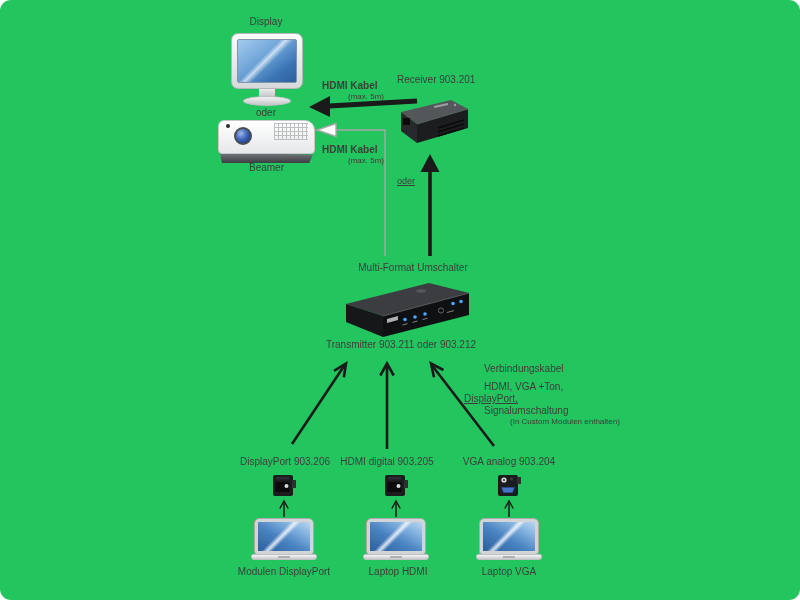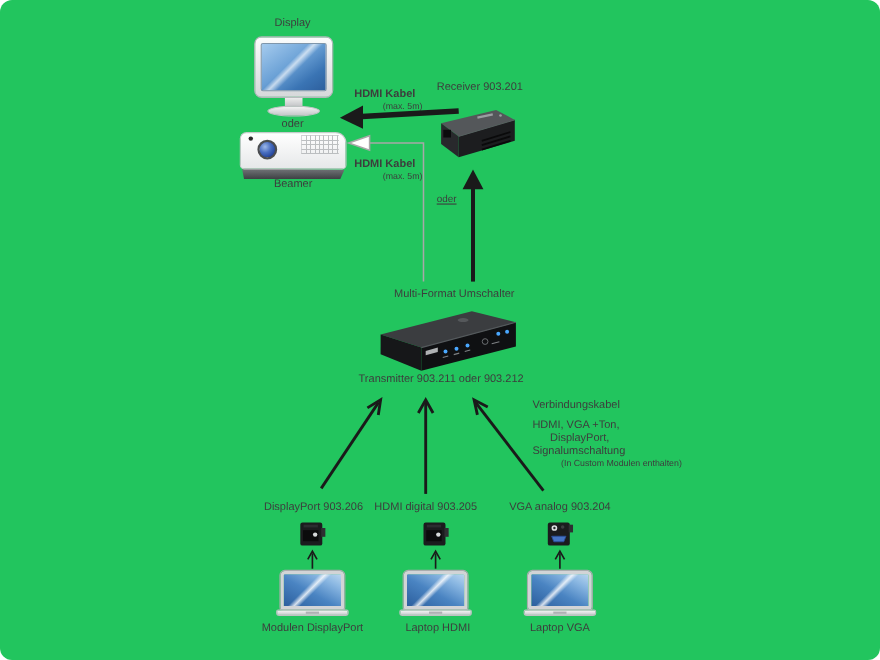--- a/index.html
+++ b/index.html
@@ -135,21 +135,21 @@
         <line x1="81.5" y1="40.6" x2="86.5" y2="39.2"></line>
         <line x1="106" y1="33.5" x2="113" y2="31.6"></line>
       </g>
     </svg>
   </div>
 
   <div class="lbl center" style="left:325px; top:339px; width:152px;">Transmitter 903.211 oder 903.212</div>
 
   <div class="lbl" style="left:484px; top:363px;">Verbindungskabel</div>
   <div class="lbl" style="left:484px; top:381px;">HDMI, VGA +Ton,</div>
-  <div class="lbl" style="left:500px; top:393px;">DisplayPort,</div>
+  <div class="lbl" style="left:464px; top:393px;text-decoration:underline;">DisplayPort,</div>
   <div class="lbl" style="left:484px; top:405px;">Signalumschaltung</div>
   <div class="lbl small" style="left:484px; top:417px;">(In Custom Modulen enthalten)</div>
 
   <div class="lbl center" style="left:215px; top:456px; width:140px;">DisplayPort 903.206</div>
   <div class="lbl center" style="left:317px; top:456px; width:140px;">HDMI digital 903.205</div>
   <div class="lbl center" style="left:439px; top:456px; width:140px;">VGA analog 903.204</div>
 
   <div class="devbox" style="left:272px; top:471px;">
     <svg width="24" height="27" viewBox="0 0 24 27">
       <rect x="1" y="4" width="20" height="21" rx="2" fill="#1b1c1e"></rect>

